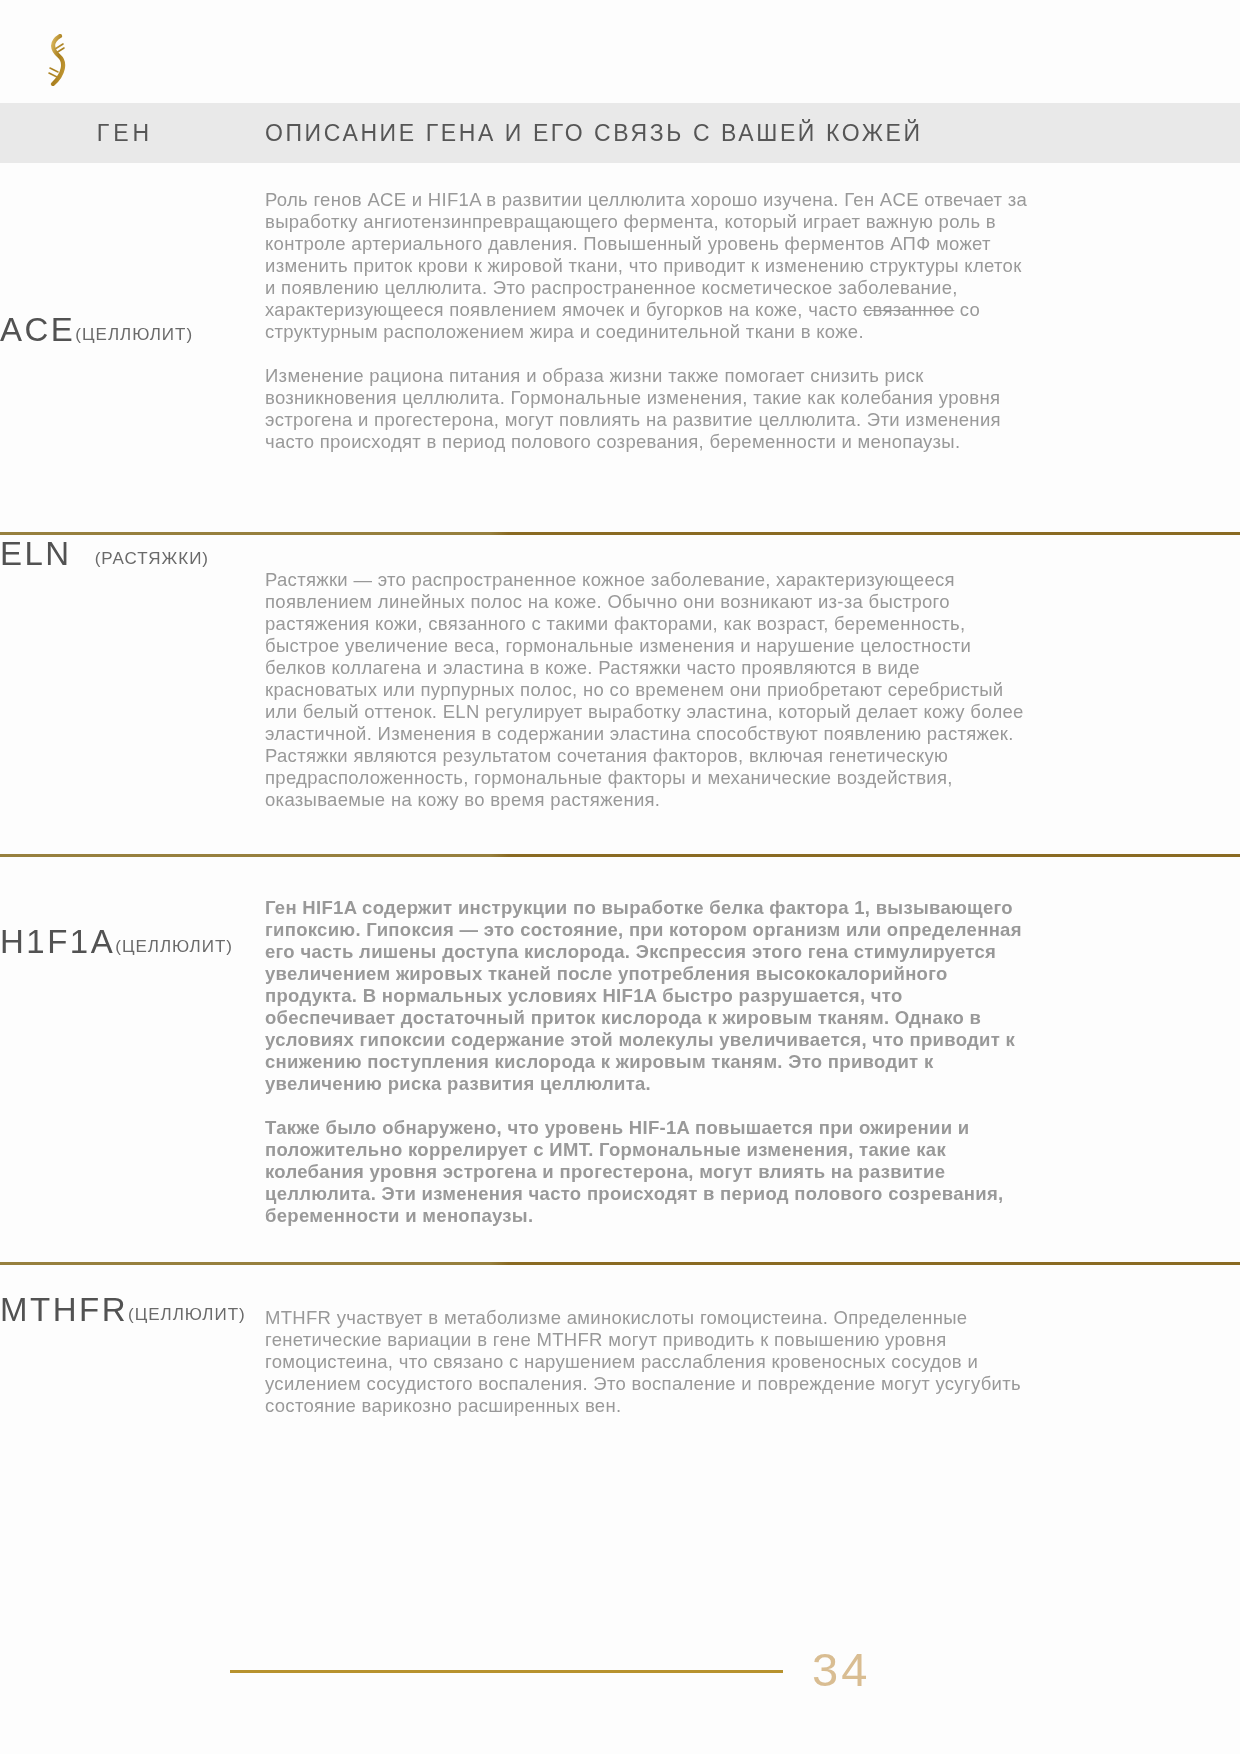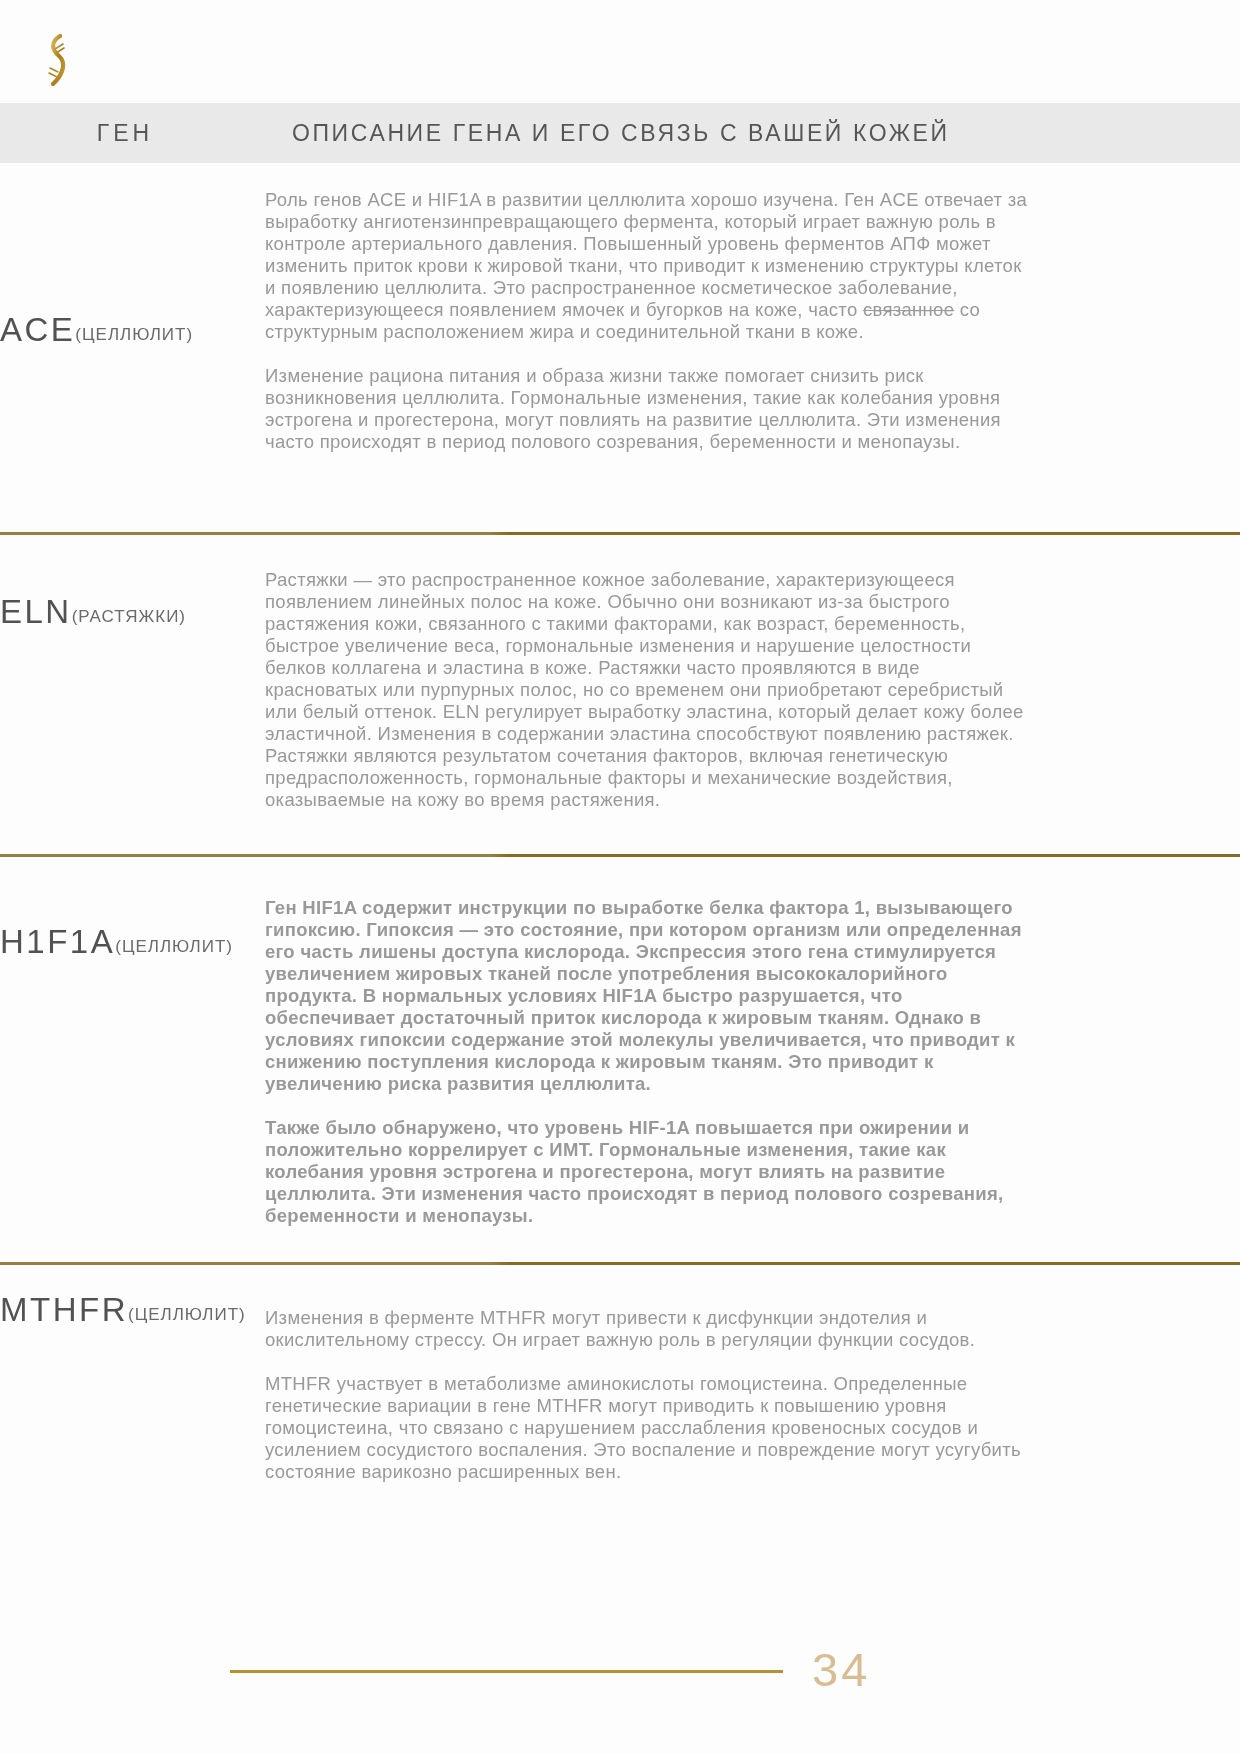--- a/index.html
+++ b/index.html
@@ -11,21 +11,20 @@
     overflow:hidden;
   }
   
   .logo{position:absolute;left:44px;top:34px;width:26px;height:52px;}
   
   .thead{
     position:absolute;left:0;top:103px;width:1240px;height:60px;
     background:#e9e9e9;
     display:grid;grid-template-columns:250px 1fr;align-items:center;
     color:#565656;
-    gap:27px;
   }
   .th-gene{
     text-align:center;font-size:23px;letter-spacing:4px;font-weight:300;
   }
   .th-desc{
     padding-left:15px;font-size:23px;letter-spacing:2.6px;font-weight:300;
   }
   
   .gtable{position:absolute;left:0;top:163px;width:1240px;}
   .divider{
@@ -47,21 +46,21 @@
   }
   .desc-col p{margin:0 0 22px 0;}
   .desc-col p:last-child{margin-bottom:0;}
   .strike{text-decoration:line-through;text-decoration-thickness:1px;}
   
   .row.r0{min-height:369px;}
   .row.r1{min-height:319px;}
   .row.r2{min-height:405px;}
   .row.r3{min-height:378px;}
   .row.r0 .gene-col{padding-top:148px;}
-  .row.r1 .gene-col{padding-top:58px;}
+  .row.r1 .gene-col{gap:23px;}
   .row.r2 .gene-col{padding-top:66px;}
   .row.r3 .gene-col{padding-top:26px;}
   .row.r0 .desc-col{padding-top:26px;}
   .row.r1 .desc-col{padding-top:34px;}
   .row.r2 .desc-col{padding-top:40px;font-weight:bold;}
   .row.r3 .desc-col{padding-top:42px;}
   
   .footer-rule{
     position:absolute;left:230px;top:1670px;width:553px;height:3px;
     background:#b7922e;
@@ -125,21 +124,20 @@
           <p><span>Также было обнаружено, что уровень HIF-1A повышается при ожирении и положительно коррелирует с ИМТ. Гормональные изменения, такие как колебания уровня эстрогена и прогестерона, могут влиять на развитие целлюлита. Эти изменения часто происходят в период полового созревания, беременности и менопаузы.</span></p>
         </div>
       </section>
       <div class="divider"></div>
       <section class="row r3">
         <div class="gene-col">
           <div class="gene-name">MTHFR</div>
           <div class="gene-sub">(ЦЕЛЛЮЛИТ)</div>
         </div>
         <div class="desc-col">
-          <p><span>Изменения в ферменте MTHFR могут привести к дисфункции эндотелия и окислительному стрессу. Он играет важную роль в регуляции функции сосудов.</span></p>
           <p><span>MTHFR участвует в метаболизме аминокислоты гомоцистеина. Определенные генетические вариации в гене MTHFR могут приводить к повышению уровня гомоцистеина, что связано с нарушением расслабления кровеносных сосудов и усилением сосудистого воспаления. Это воспаление и повреждение могут усугубить состояние варикозно расширенных вен.</span></p>
         </div>
       </section>
     </main>
 
   <div class="footer-rule"></div>
   <div class="page-number">34</div>
 
 </div>
 

